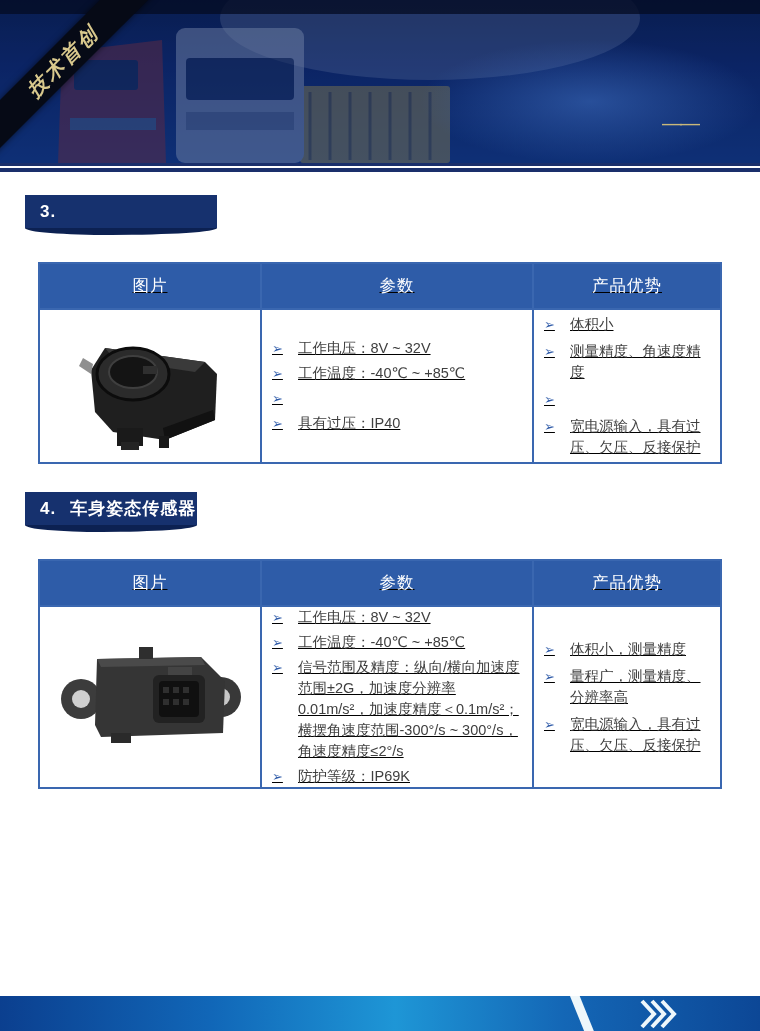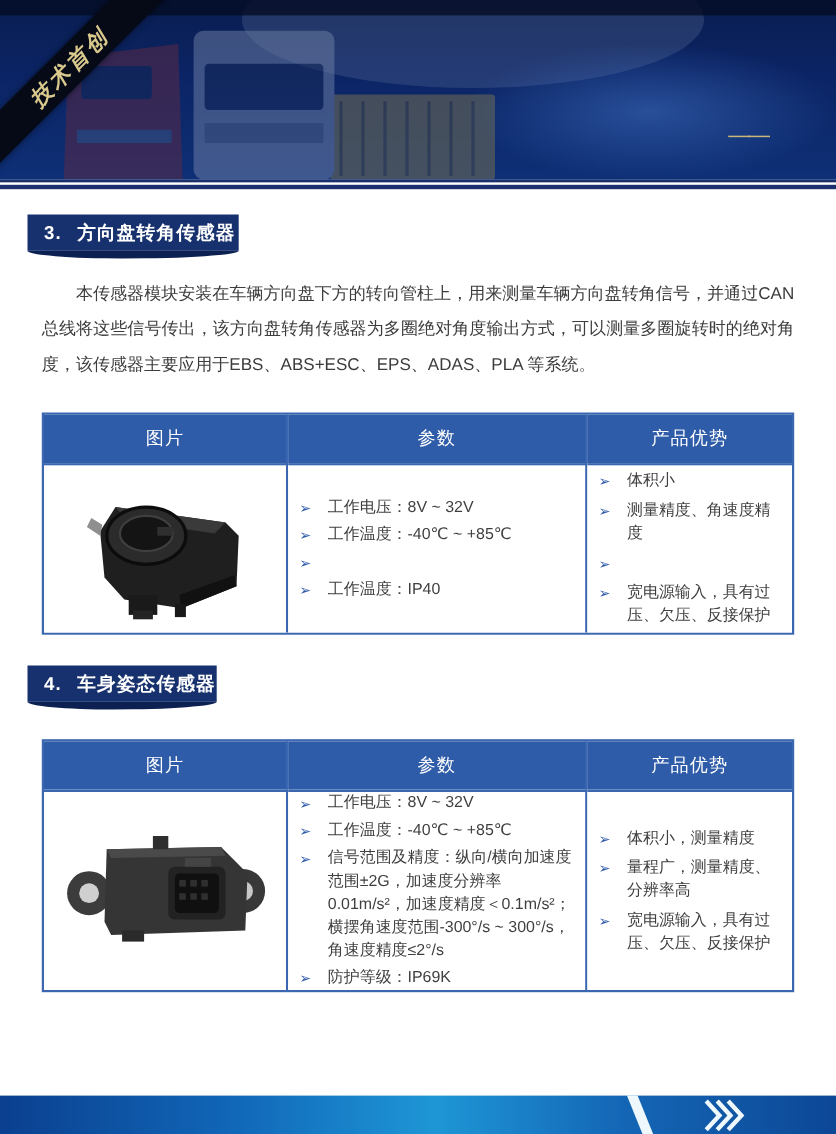--- a/index.html
+++ b/index.html
@@ -33,21 +33,21 @@
   .badge .num{margin-right:14px;font-weight:bold;}
   .badge-curve{height:7px;background:#0c2152;
          border-radius:0 0 55% 45% / 0 0 7px 7px;}
 
   
   .para{margin:17px 38px 0 38px;font-size:15.5px;color:#3c3c3c;
         line-height:32px;text-indent:2em;text-align:justify;}
 
   
   .ptable{margin:27px 38px 0 38px;width:684px;border:2px solid #3a67b0;
-          display:grid;grid-template-columns:222px 272px 186px;box-sizing:border-box;}
+          display:grid;grid-template-columns:222px 272px 186px;box-sizing:border-box;text-decoration:underline;}
   .th{background:#2e5ca8;color:#ffffff;font-size:16.5px;letter-spacing:1px;
       height:44px;display:flex;align-items:center;justify-content:center;
       border-right:2px solid #3a67b0;box-sizing:border-box;}
   .th.last{border-right:none;}
   .td{background:#ffffff;border-right:2px solid #3a67b0;border-top:2px solid #3a67b0;
       box-sizing:border-box;display:flex;flex-direction:column;justify-content:center;
       padding:10px 8px 10px 10px;}
   .td.last{border-right:none;}
   .td.img-cell{align-items:center;justify-content:center;padding:4px;}
   .t1 .td{height:154px;}
@@ -109,26 +109,24 @@
       <span class="dash">——</span>
     </div>
   </div>
   <div class="sep-a"></div>
   <div class="sep-b"></div>
   <div class="sep-c"></div>
 
   <div class="badge-wrap">
     <div class="badge">
       <span class="num">3.</span>
-      <span>方向盘转角传感器</span>
     </div>
     <div class="badge-curve"></div>
   </div>
 
-  <p class="para">本传感器模块安装在车辆方向盘下方的转向管柱上，用来测量车辆方向盘转角信号，并通过CAN总线将这些信号传出，该方向盘转角传感器为多圈绝对角度输出方式，可以测量多圈旋转时的绝对角度，该传感器主要应用于EBS、ABS+ESC、EPS、ADAS、PLA 等系统。</p>
 
   <div class="ptable t1">
     <div class="th">图片</div>
     <div class="th">参数</div>
     <div class="th last">产品优势</div>
 
     <div class="td img-cell">
       <svg class="prod-svg" width="190" height="140" viewBox="0 0 190 140">
         <path d="M50 32 L150 46 L162 58 L160 104 L110 124 L58 116 L40 96 L36 54 Z" fill="#1f1f1f"></path>
         <path d="M50 32 L150 46 L140 56 L60 44 Z" fill="#3a3a3a"></path>
@@ -151,21 +149,21 @@
           </li>
         <li>
             <span class="arr">➢</span>
             <span class="txt">工作温度：-40℃ ~ +85℃</span>
           </li>
         <li>
             <span class="arr">➢</span>
           </li>
         <li>
             <span class="arr">➢</span>
-            <span class="txt">工作温度：IP40</span>
+            <span class="txt">具有过压：IP40</span>
           </li>
       </ul>
     </div>
     <div class="td last">
       <ul class="blist space">
         <li>
             <span class="arr">➢</span>
             <span class="txt">体积小</span>
           </li>
         <li>

